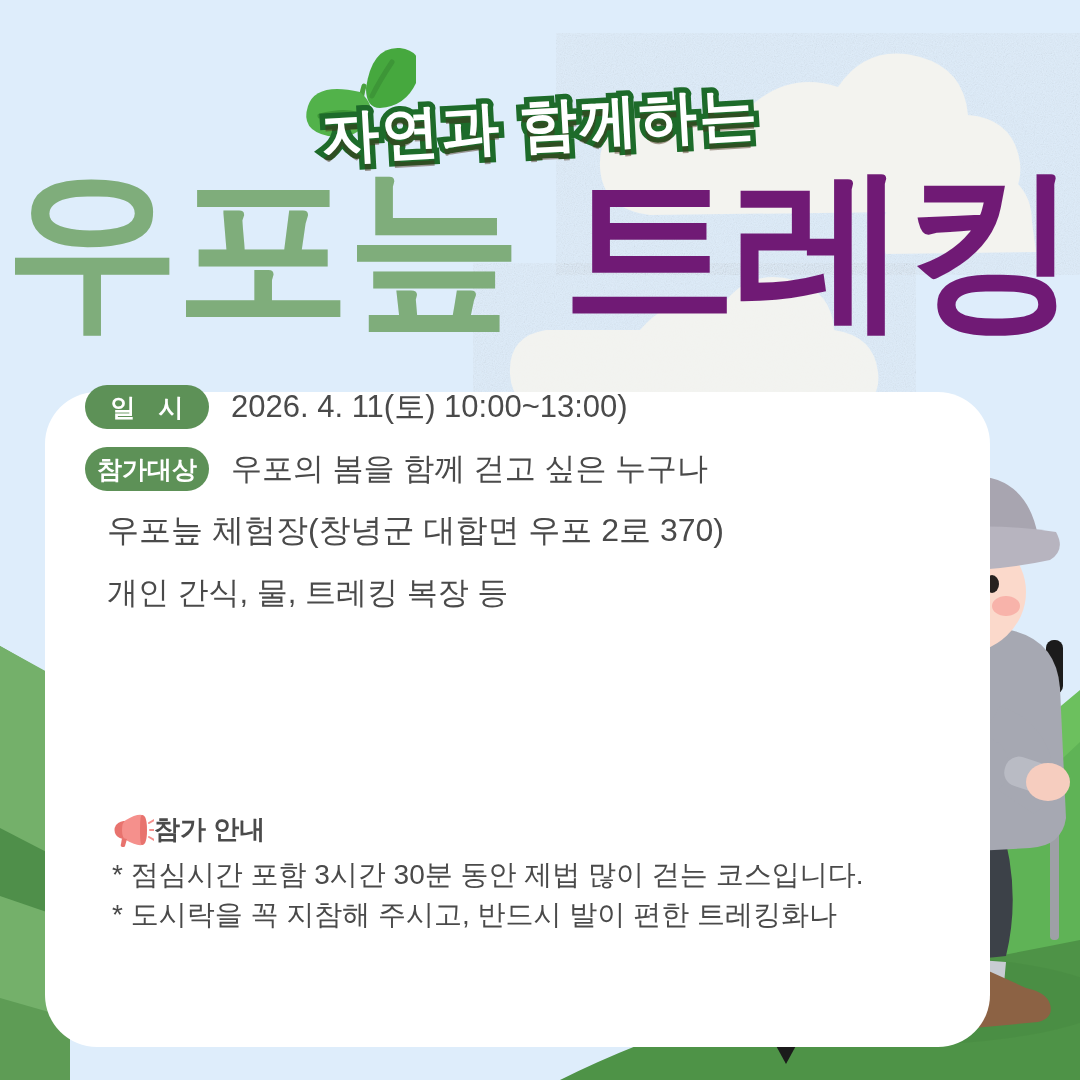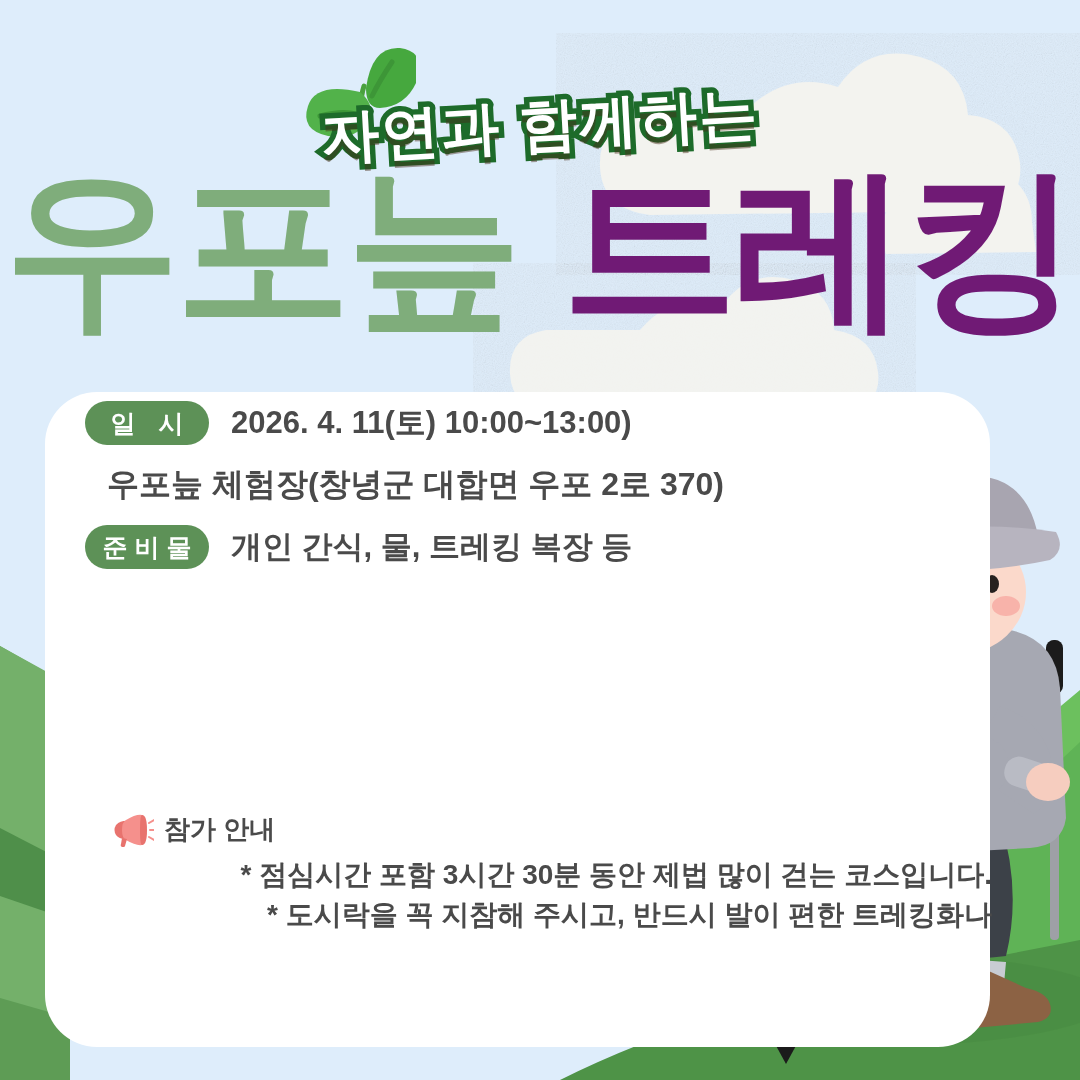--- a/index.html
+++ b/index.html
@@ -46,48 +46,48 @@
   .mt-pink{color:#701a75;}
 
   
   .card{
     position:absolute;left:45px;top:392px;width:945px;height:655px;
     background:#ffffff;border-radius:52px;
     box-shadow:0 0 0 0 rgba(0,0,0,0);
   }
 
   
-  .rows{position:absolute;left:45px;top:392px;width:990px;}
+  .rows{position:absolute;left:45px;top:376px;width:990px;}
   .row{display:flex;align-items:center;height:62px;margin-left:40px;}
   .pill{
     width:124px;height:44px;flex:0 0 124px;
     background:#5d9157;border-radius:22px;
     color:#ffffff;font-weight:bold;font-size:25px;
     display:flex;align-items:center;justify-content:center;
     box-sizing:border-box;
   }
   .pill.spaced{letter-spacing:8px;text-indent:8px;}
   .rowval{
     margin-left:22px;
-    font-size:31px;font-weight:bold;color:#4a4a4a;
+    font-size:31px;font-weight:normal;color:#4a4a4a;
     white-space:nowrap;
   }
   .rowval.big{font-size:32px;}
 
   
   .notice{position:absolute;left:112px;top:812px;width:880px;}
   .notice-head{
-    display:flex;align-items:center;gap:10px;
+    display:flex;align-items:center;
     font-size:26px;font-weight:bold;color:#4a4a4a;
     margin-bottom:8px;
   }
   .megaphone{width:42px;height:34px;flex:0 0 42px;display:block;}
   .notice-line{
-    font-size:28px;font-weight:bold;color:#4a4a4a;
-    line-height:1.42;white-space:nowrap;text-align:right;
+    font-size:28px;font-weight:normal;color:#4a4a4a;
+    line-height:1.42;white-space:nowrap;
   }
   .notice-line.indent{padding-left:26px;}
 </style>
 </head>
 <body>
 
 <div id="poster">
 
   <svg class="bg-svg" viewBox="0 0 1080 1080">
     <defs>
@@ -272,29 +272,32 @@
 
   <div class="card"></div>
 
   <div class="rows">
 
     <div class="row">
       <div class="pill spaced">일 시</div>
       <div class="rowval">2026. 4. 11(토) 10:00~13:00)</div>
     </div>
 
+    <div class="row">
+      <div class="pill">참가대상</div>
+      <div class="rowval">우포의 봄을 함께 걷고 싶은 누구나</div>
+    </div>
 
 
 
     <div class="row">
       <div class="rowval big">우포늪 체험장(창녕군 대합면 우포 2로 370)</div>
     </div>
 
     <div class="row">
-      <div class="pill">준 비 물</div>
       <div class="rowval">개인 간식, 물, 트레킹 복장 등</div>
     </div>
   </div>
 
   <div class="notice">
 
     <div class="notice-head">
       <svg class="megaphone" viewBox="0 0 42 34">
         <path d="M4 12 q-3 5 0 10 q3 4 9 4 l4 -18 q-8 -1 -13 4 z" fill="#e8736e"></path>
         <path d="M14 7 q10 -6 16 -5 q4 1 4 15 q0 14 -4 15 q-6 1 -16 -5 q-4 -2 -4 -10 q0 -8 4 -10 z" fill="#f5908c"></path>

